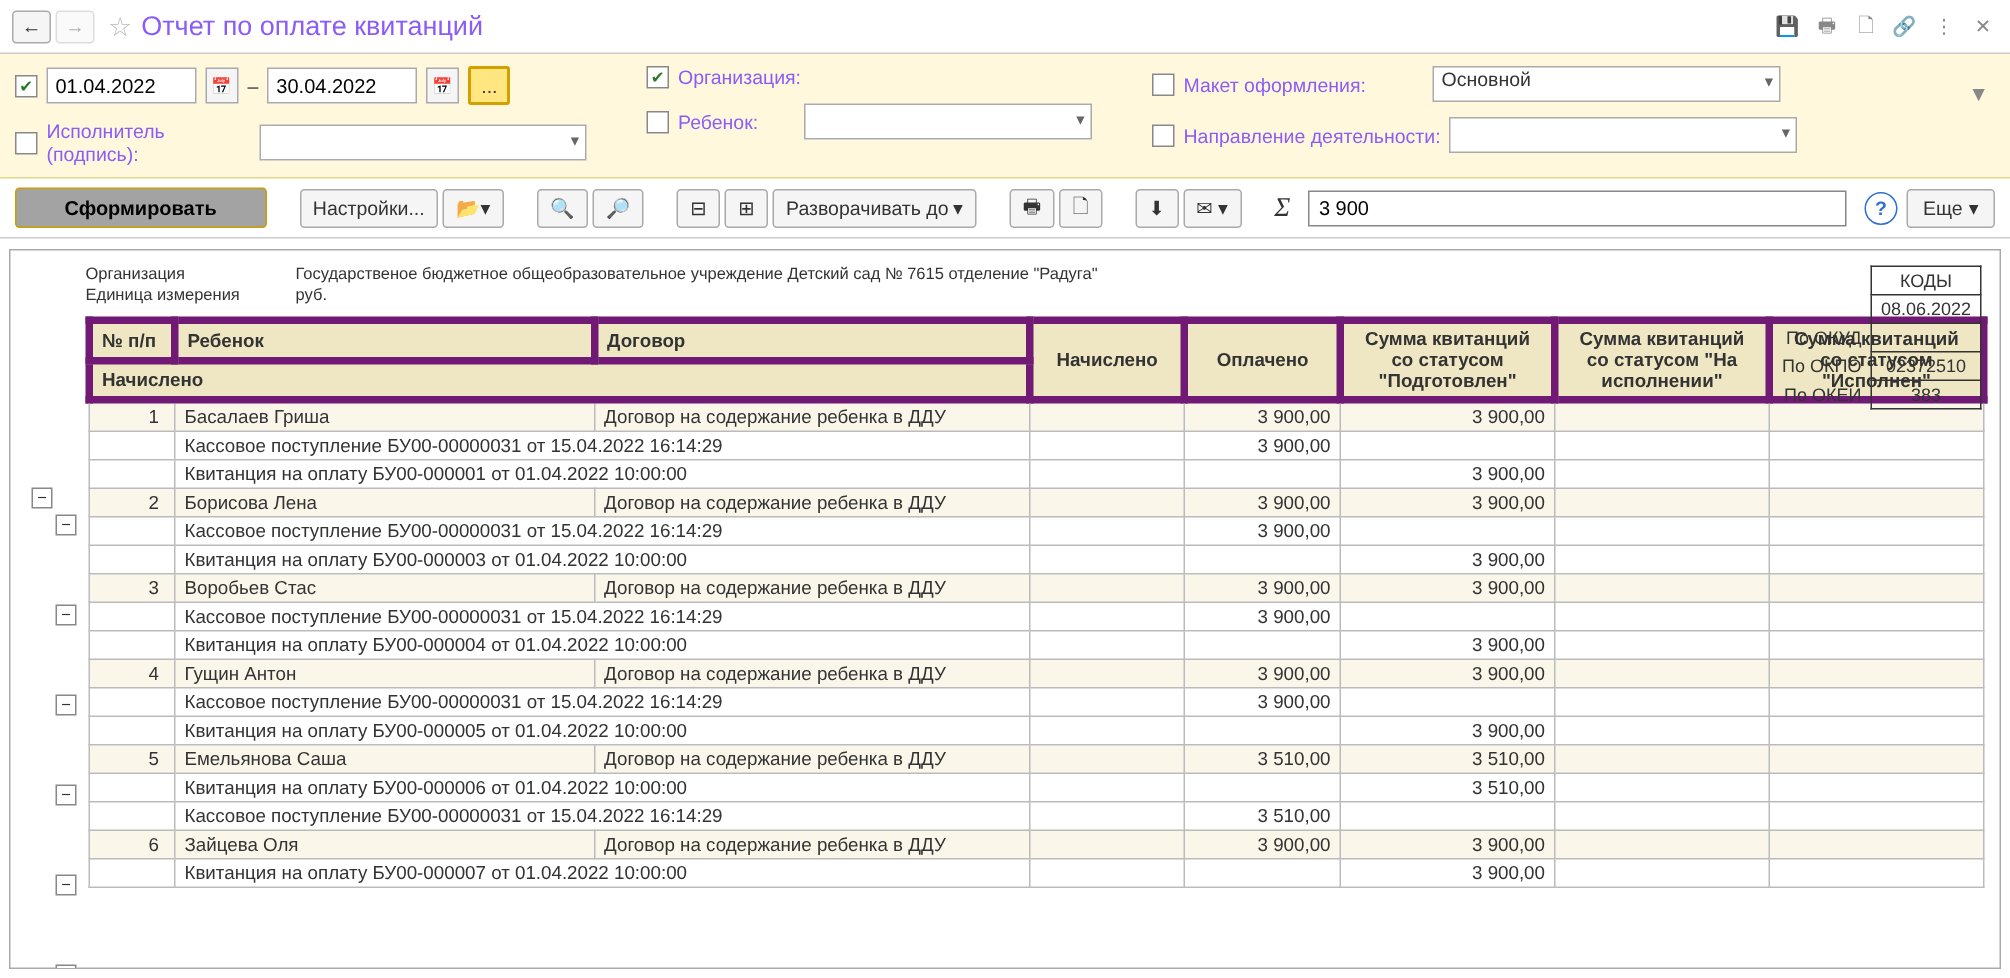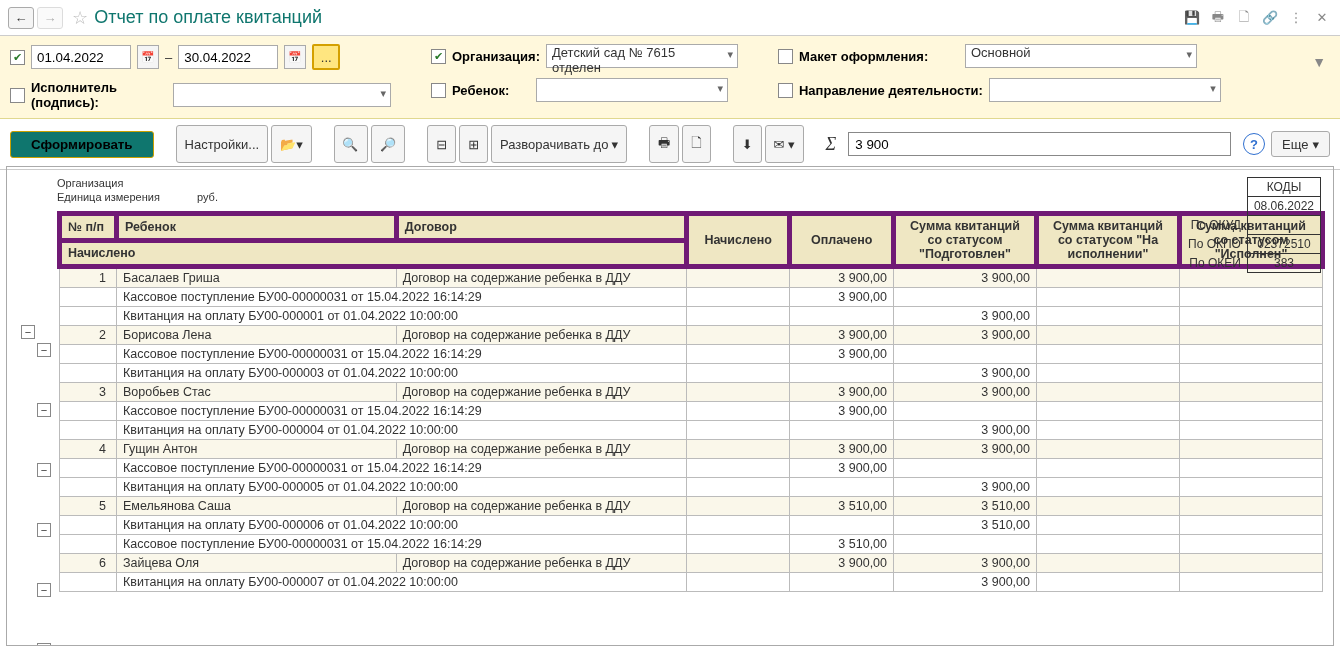--- a/index.html
+++ b/index.html
@@ -1,39 +1,39 @@
 <!DOCTYPE html>
 <html><head>
 <meta charset="utf-8">
 <style>
 * { box-sizing: border-box; margin: 0; padding: 0; }
 body { font-family: Arial, sans-serif; font-size: 13px; color: #333; background: #fff; width: 1340px; height: 652px; overflow: hidden; position: relative; }
 
 .header { display: flex; align-items: center; height: 36px; padding: 0 8px; border-bottom: 1px solid #ccc; }
 .nav-btn { width: 26px; height: 22px; border: 1px solid #aaa; background: #f5f5f5; margin-right: 3px; border-radius: 3px; display: flex; align-items: center; justify-content: center; cursor: pointer; }
 .star-icon { margin: 0 6px; color: #bbb; font-size: 18px; }
-.title { font-size: 18px; color: #0f766e; flex: 1; }
+.title { font-size: 18px; color: #8b5cf6; flex: 1; }
 .header-ic { width: 20px; height: 20px; margin-left: 6px; color: #888; cursor: pointer; display: flex; align-items: center; justify-content: center; }
 
 .filter-bar { background: #fff8dc; padding: 8px 10px; display: flex; gap: 40px; border-bottom: 1px solid #e0d890; position: relative; }
 .filter-col { display: flex; flex-direction: column; gap: 10px; }
 .frow { display: flex; align-items: center; gap: 6px; }
 .chk { width: 15px; height: 15px; border: 1px solid #888; background: #fff; display: inline-flex; align-items: center; justify-content: center; font-size: 11px; color: #2a7a2a; }
 .chk.on::before { content: "✔"; }
 .date-inp { width: 100px; height: 24px; border: 1px solid #aaa; padding: 0 5px; background: #fff; }
 .cal-btn { width: 22px; height: 24px; border: 1px solid #aaa; background: #f5f5f5; display: flex; align-items: center; justify-content: center; font-size: 11px; }
 .dots-btn { width: 28px; height: 26px; border: 2px solid #d4a000; background: #ffe680; border-radius: 2px; display: flex; align-items: center; justify-content: center; }
-.lbl { color: #000000; font-weight: bold; }
+.lbl { color: #8b5cf6; }
 .sel { height: 24px; border: 1px solid #aaa; background: #fff; padding: 0 24px 0 5px; position: relative; }
 .sel::after { content: "▾"; position: absolute; right: 4px; top: 3px; color: #666; font-size: 11px; }
 .funnel { position: absolute; right: 14px; top: 18px; color: #888; font-size: 14px; }
 
 .toolbar { display: flex; align-items: center; padding: 6px 10px; gap: 6px; border-bottom: 1px solid #ccc; }
-.btn-primary { background: #0f766e; border: 1px solid #c9a000; padding: 5px 20px; font-weight: bold; border-radius: 3px; cursor: pointer; }
-.tb-btn { height: 38px; border: 1px solid #aaa; background: #f5f5f5; padding: 0 8px; border-radius: 3px; display: flex; align-items: center; cursor: pointer; gap: 3px; }
+.btn-primary { background: #a3a3a3; border: 1px solid #c9a000; padding: 5px 32px; font-weight: bold; border-radius: 3px; cursor: pointer; }
+.tb-btn { height: 26px; border: 1px solid #aaa; background: #f5f5f5; padding: 0 8px; border-radius: 3px; display: flex; align-items: center; cursor: pointer; gap: 3px; }
 .tb-group { display: flex; gap: 3px; }
 .tb-sep { width: 10px; }
 .sigma { font-family: serif; font-size: 18px; font-style: italic; }
 .sum-inp { flex: 1; height: 24px; border: 1px solid #888; padding: 0 6px; margin: 0 6px; }
 .help { width: 22px; height: 22px; color: #3070d0; border: 1px solid #3070d0; border-radius: 50%; display: flex; align-items: center; justify-content: center; font-weight: bold; cursor: pointer; }
 .more-btn { height: 26px; border: 1px solid #aaa; padding: 0 10px; border-radius: 3px; background: #f5f5f5; display: flex; align-items: center; gap: 4px; }
 
 .report-area { position: absolute; left: 6px; right: 6px; top: 166px; bottom: 6px; border: 1px solid #aaa; overflow: auto; }
 .report-inner { padding: 10px 8px 10px 50px; min-width: 1260px; }
 
@@ -93,21 +93,20 @@
     <div class="frow">
       <span class="chk"></span>
       <span class="lbl" style="width:136px">Исполнитель (подпись):</span>
       <div class="sel" style="width:218px"></div>
     </div>
   </div>
   <div class="filter-col">
     <div class="frow">
       <span class="chk on"></span>
       <span class="lbl">Организация:</span>
-      <div class="sel" style="width:192px"><span>Детский сад № 7615 отделен</span></div>
     </div>
     <div class="frow">
       <span class="chk"></span>
       <span class="lbl" style="width:78px">Ребенок:</span>
       <div class="sel" style="width:192px"></div>
     </div>
   </div>
   <div class="filter-col">
     <div class="frow">
       <span class="chk"></span>
@@ -186,20 +185,21 @@
               <td class="lblcell">По ОКЕИ</td>
               <td>383</td>
             </tr>
       </tbody>
         </table>
     </div>
 
     <div class="meta">
       <div class="meta-row">
         <span class="meta-lbl">Организация</span>
+        <span>Государственое бюджетное общеобразовательное учреждение Детский сад № 7615 отделение "Радуга"</span>
       </div>
       <div class="meta-row">
         <span class="meta-lbl">Единица измерения</span>
         <span>руб.</span>
       </div>
     </div>
 
     <table class="grid" id="grid">
       <thead>
         <tr>

